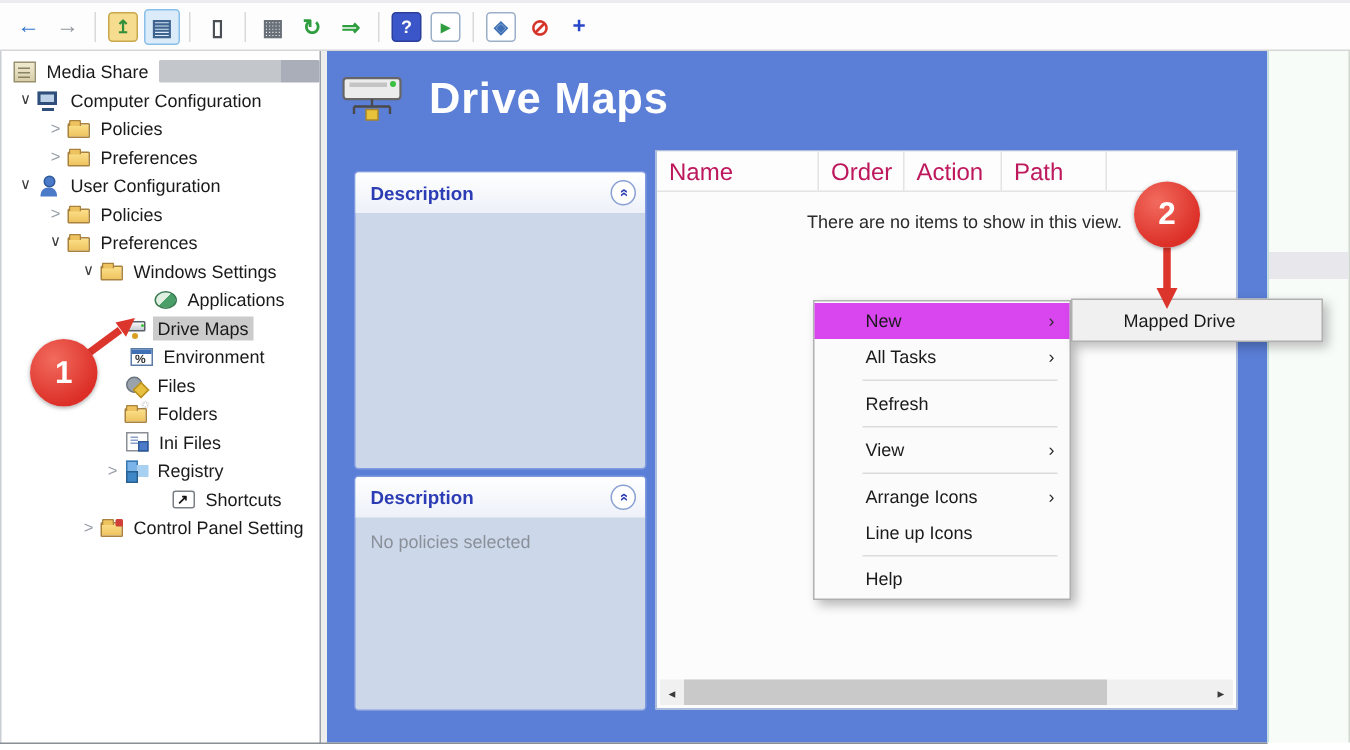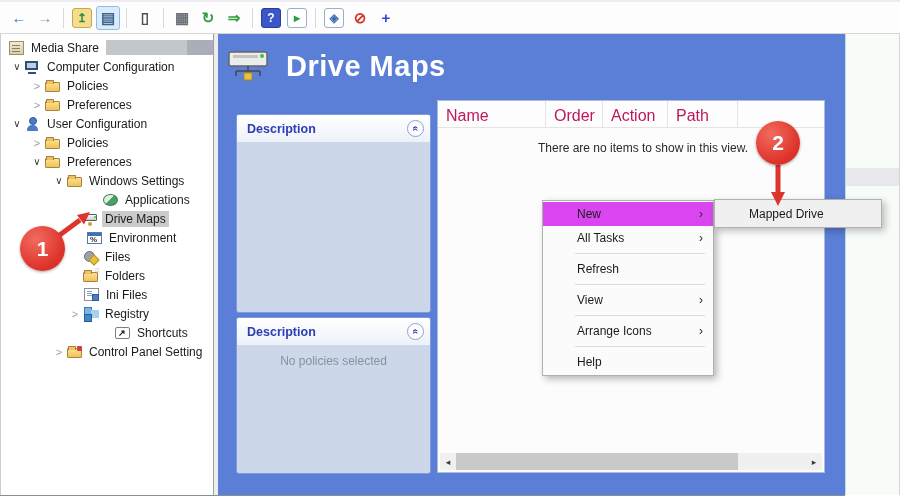--- a/index.html
+++ b/index.html
@@ -84,21 +84,21 @@
   .panel{position:absolute;left:19px;width:193px;background:#ccd8e9;border-radius:2px;
     box-shadow:0 0 0 1px rgba(255,255,255,.22);}
   #panelA{top:81px;height:197px;}
   #panelB{top:284px;height:155px;}
   .phead{height:27px;background:linear-gradient(#ffffff,#edf1f8);display:flex;align-items:center;
     justify-content:space-between;padding:0 6px 0 10px;border-radius:2px 2px 0 0;}
   .ptitle{font-size:12.5px;font-weight:bold;color:#2b3cb4;}
   .chev{width:17px;height:17px;border-radius:50%;background:#fff;border:1px solid #8aa0d4;color:#2b3cb4;
     display:flex;align-items:center;justify-content:center;font-size:10px;font-weight:bold;box-sizing:border-box;}
   .chev span{display:block;transform:rotate(90deg);}
-  .pbody{font-size:12px;color:#8a909a;padding:9px 10px;text-align:center;}
+  .pbody{font-size:12px;color:#8a909a;padding:9px 10px;}
 
   
   #listview{position:absolute;left:219px;top:66px;width:388px;height:373px;background:#fbfcfb;
     border:1px solid #aebcdc;box-sizing:border-box;}
   #lheader{display:flex;height:26px;border-bottom:1px solid #e4e4e4;font-size:16px;color:#be185d;background:#fdfdfd;}
   .lcell{padding:6px 0 0 8px;border-right:1px solid #e4e4e4;box-sizing:border-box;flex:0 0 auto;}
   .lcell.fill{flex:1 1 auto;border-right:none;}
   #lempty{text-align:center;font-size:12px;color:#2a2a2a;padding-top:13px;margin-left:24px;}
   #hscroll{position:absolute;left:2px;right:2px;bottom:2px;height:17px;background:#f0f0f0;}
   .harrow{position:absolute;top:0;width:16px;height:17px;display:flex;align-items:center;justify-content:center;
@@ -316,20 +316,23 @@
     <div class="msep"></div>
     <div class="mitem">
       <span>View</span>
       <span class="sub">›</span>
     </div>
     <div class="msep"></div>
     <div class="mitem">
       <span>Arrange Icons</span>
       <span class="sub">›</span>
     </div>
+    <div class="mitem">
+      <span>Line up Icons</span>
+    </div>
     <div class="msep"></div>
     <div class="mitem">
       <span>Help</span>
     </div>
   </div>
 <div id="submenu">
   <span>Mapped Drive</span>
 </div>
 
 <svg id="arrow1" class="annArrow" width="48" height="40">

